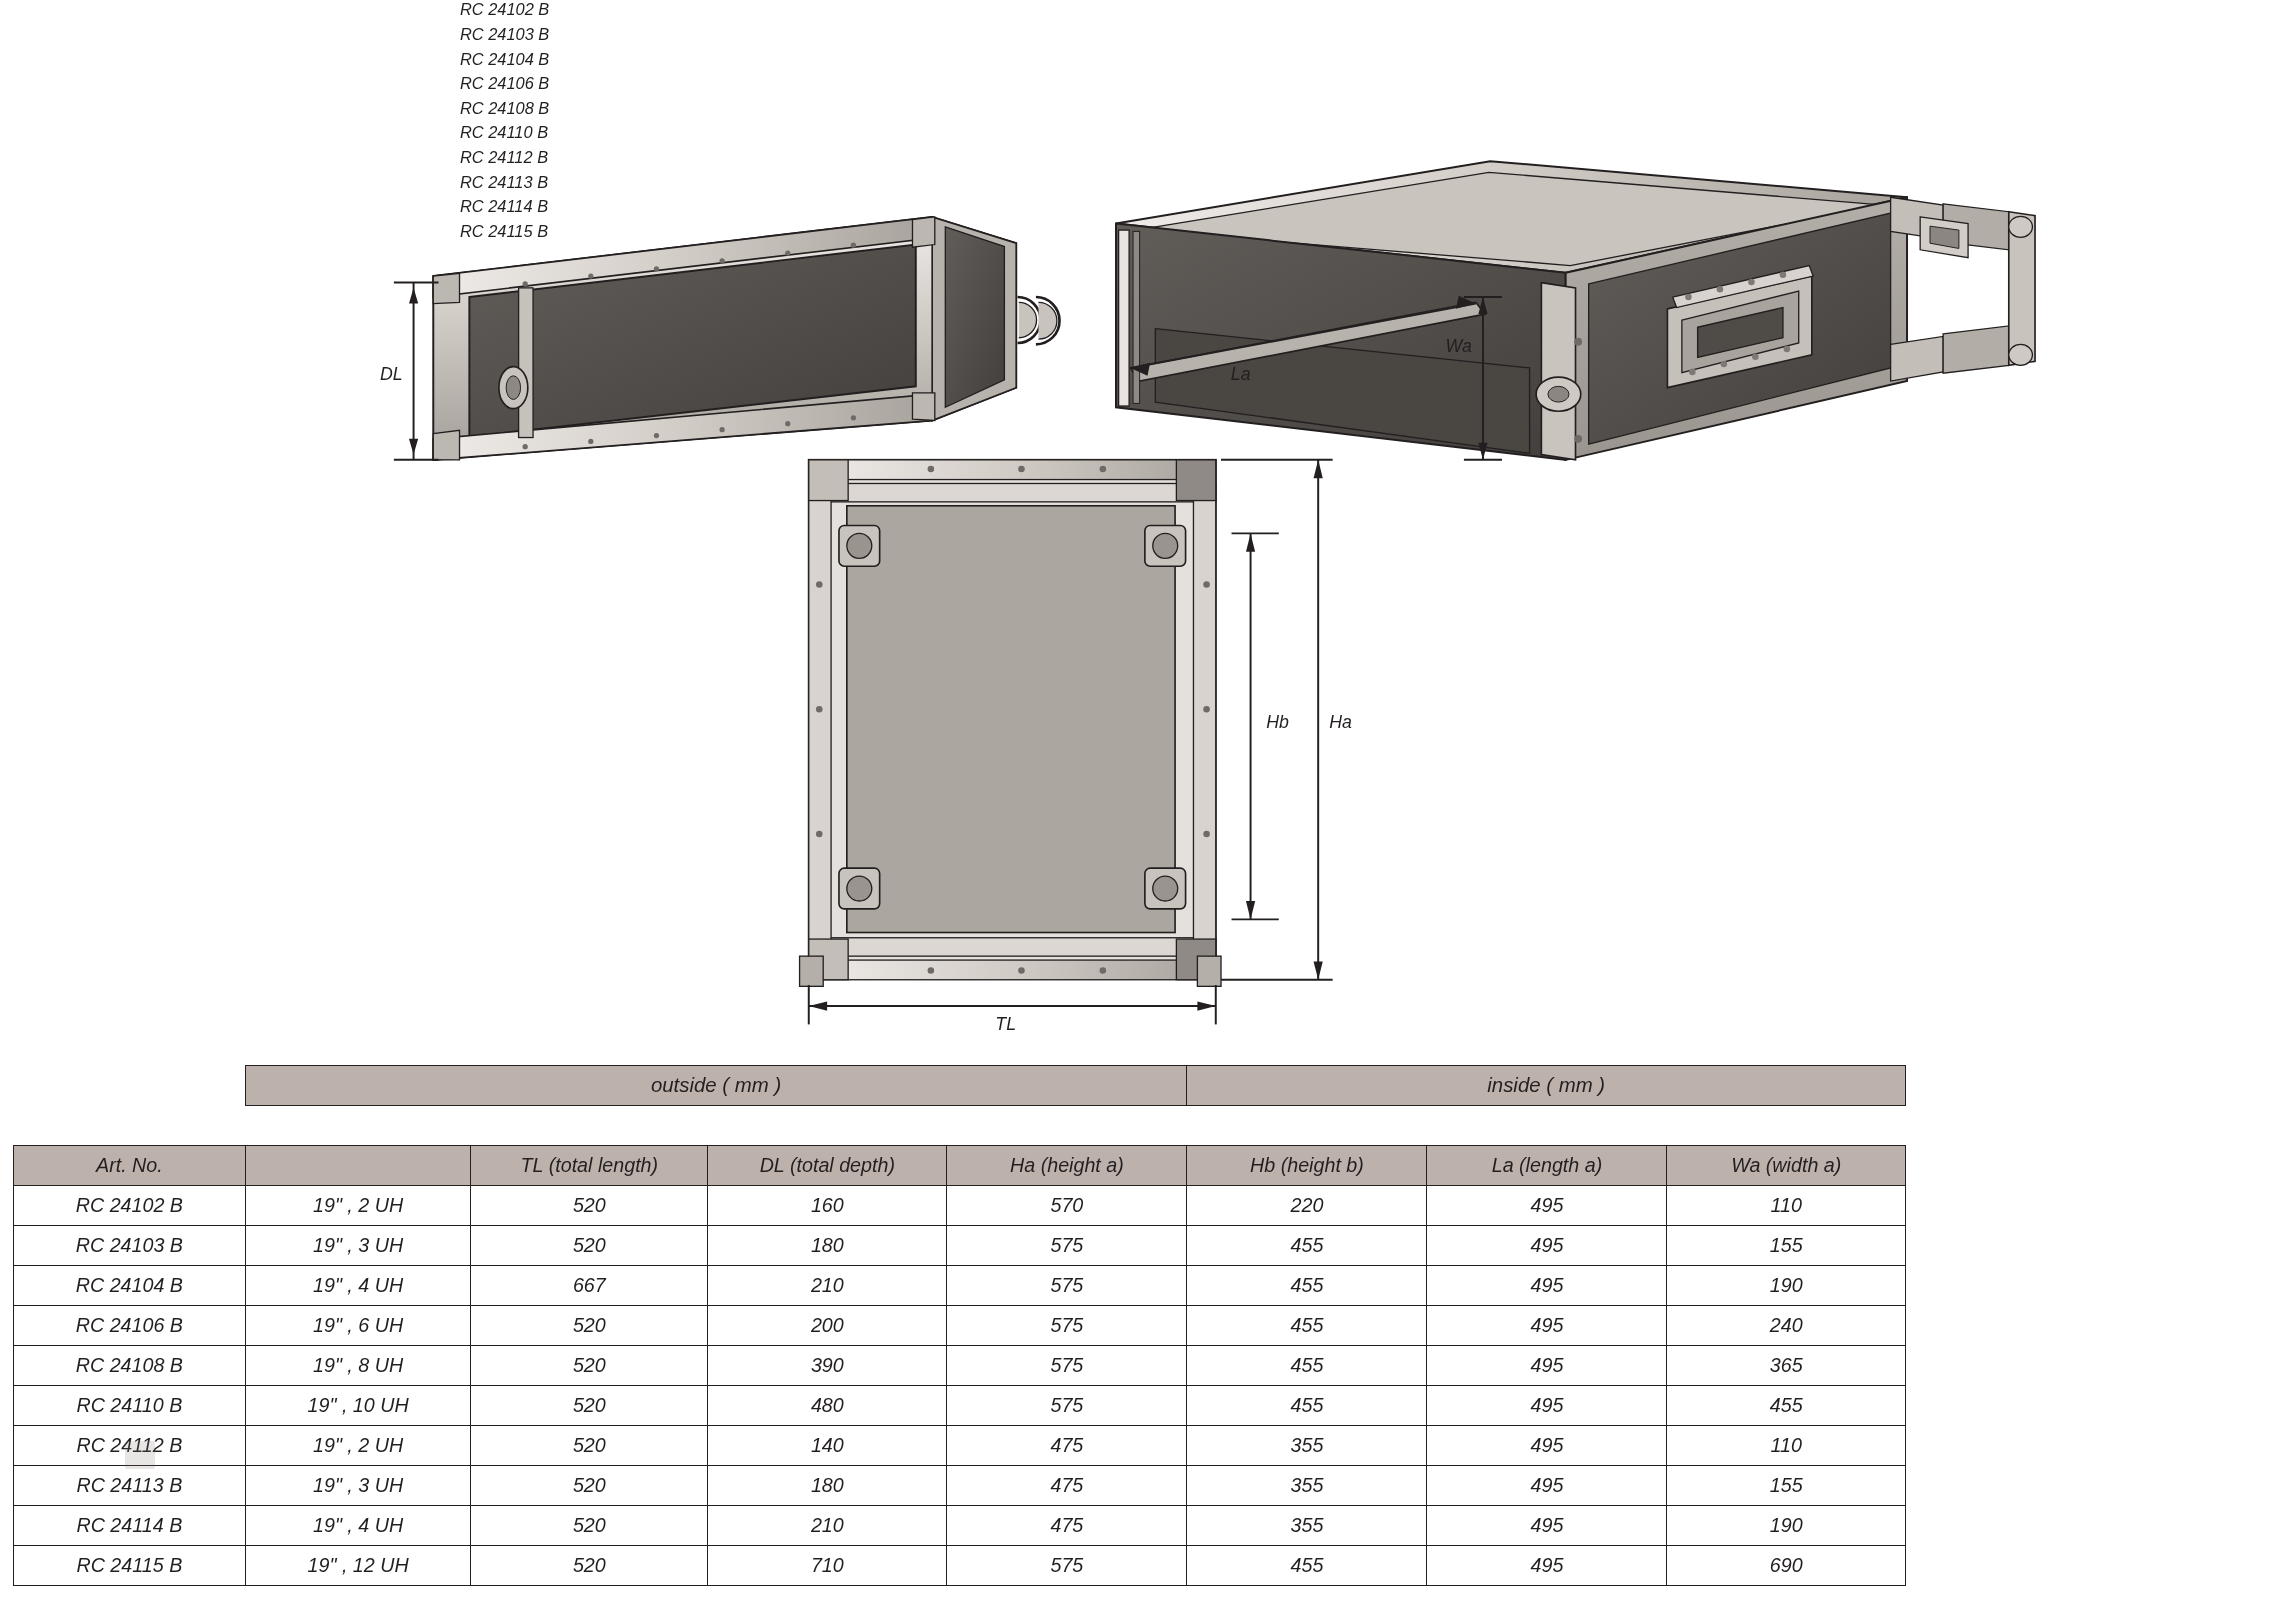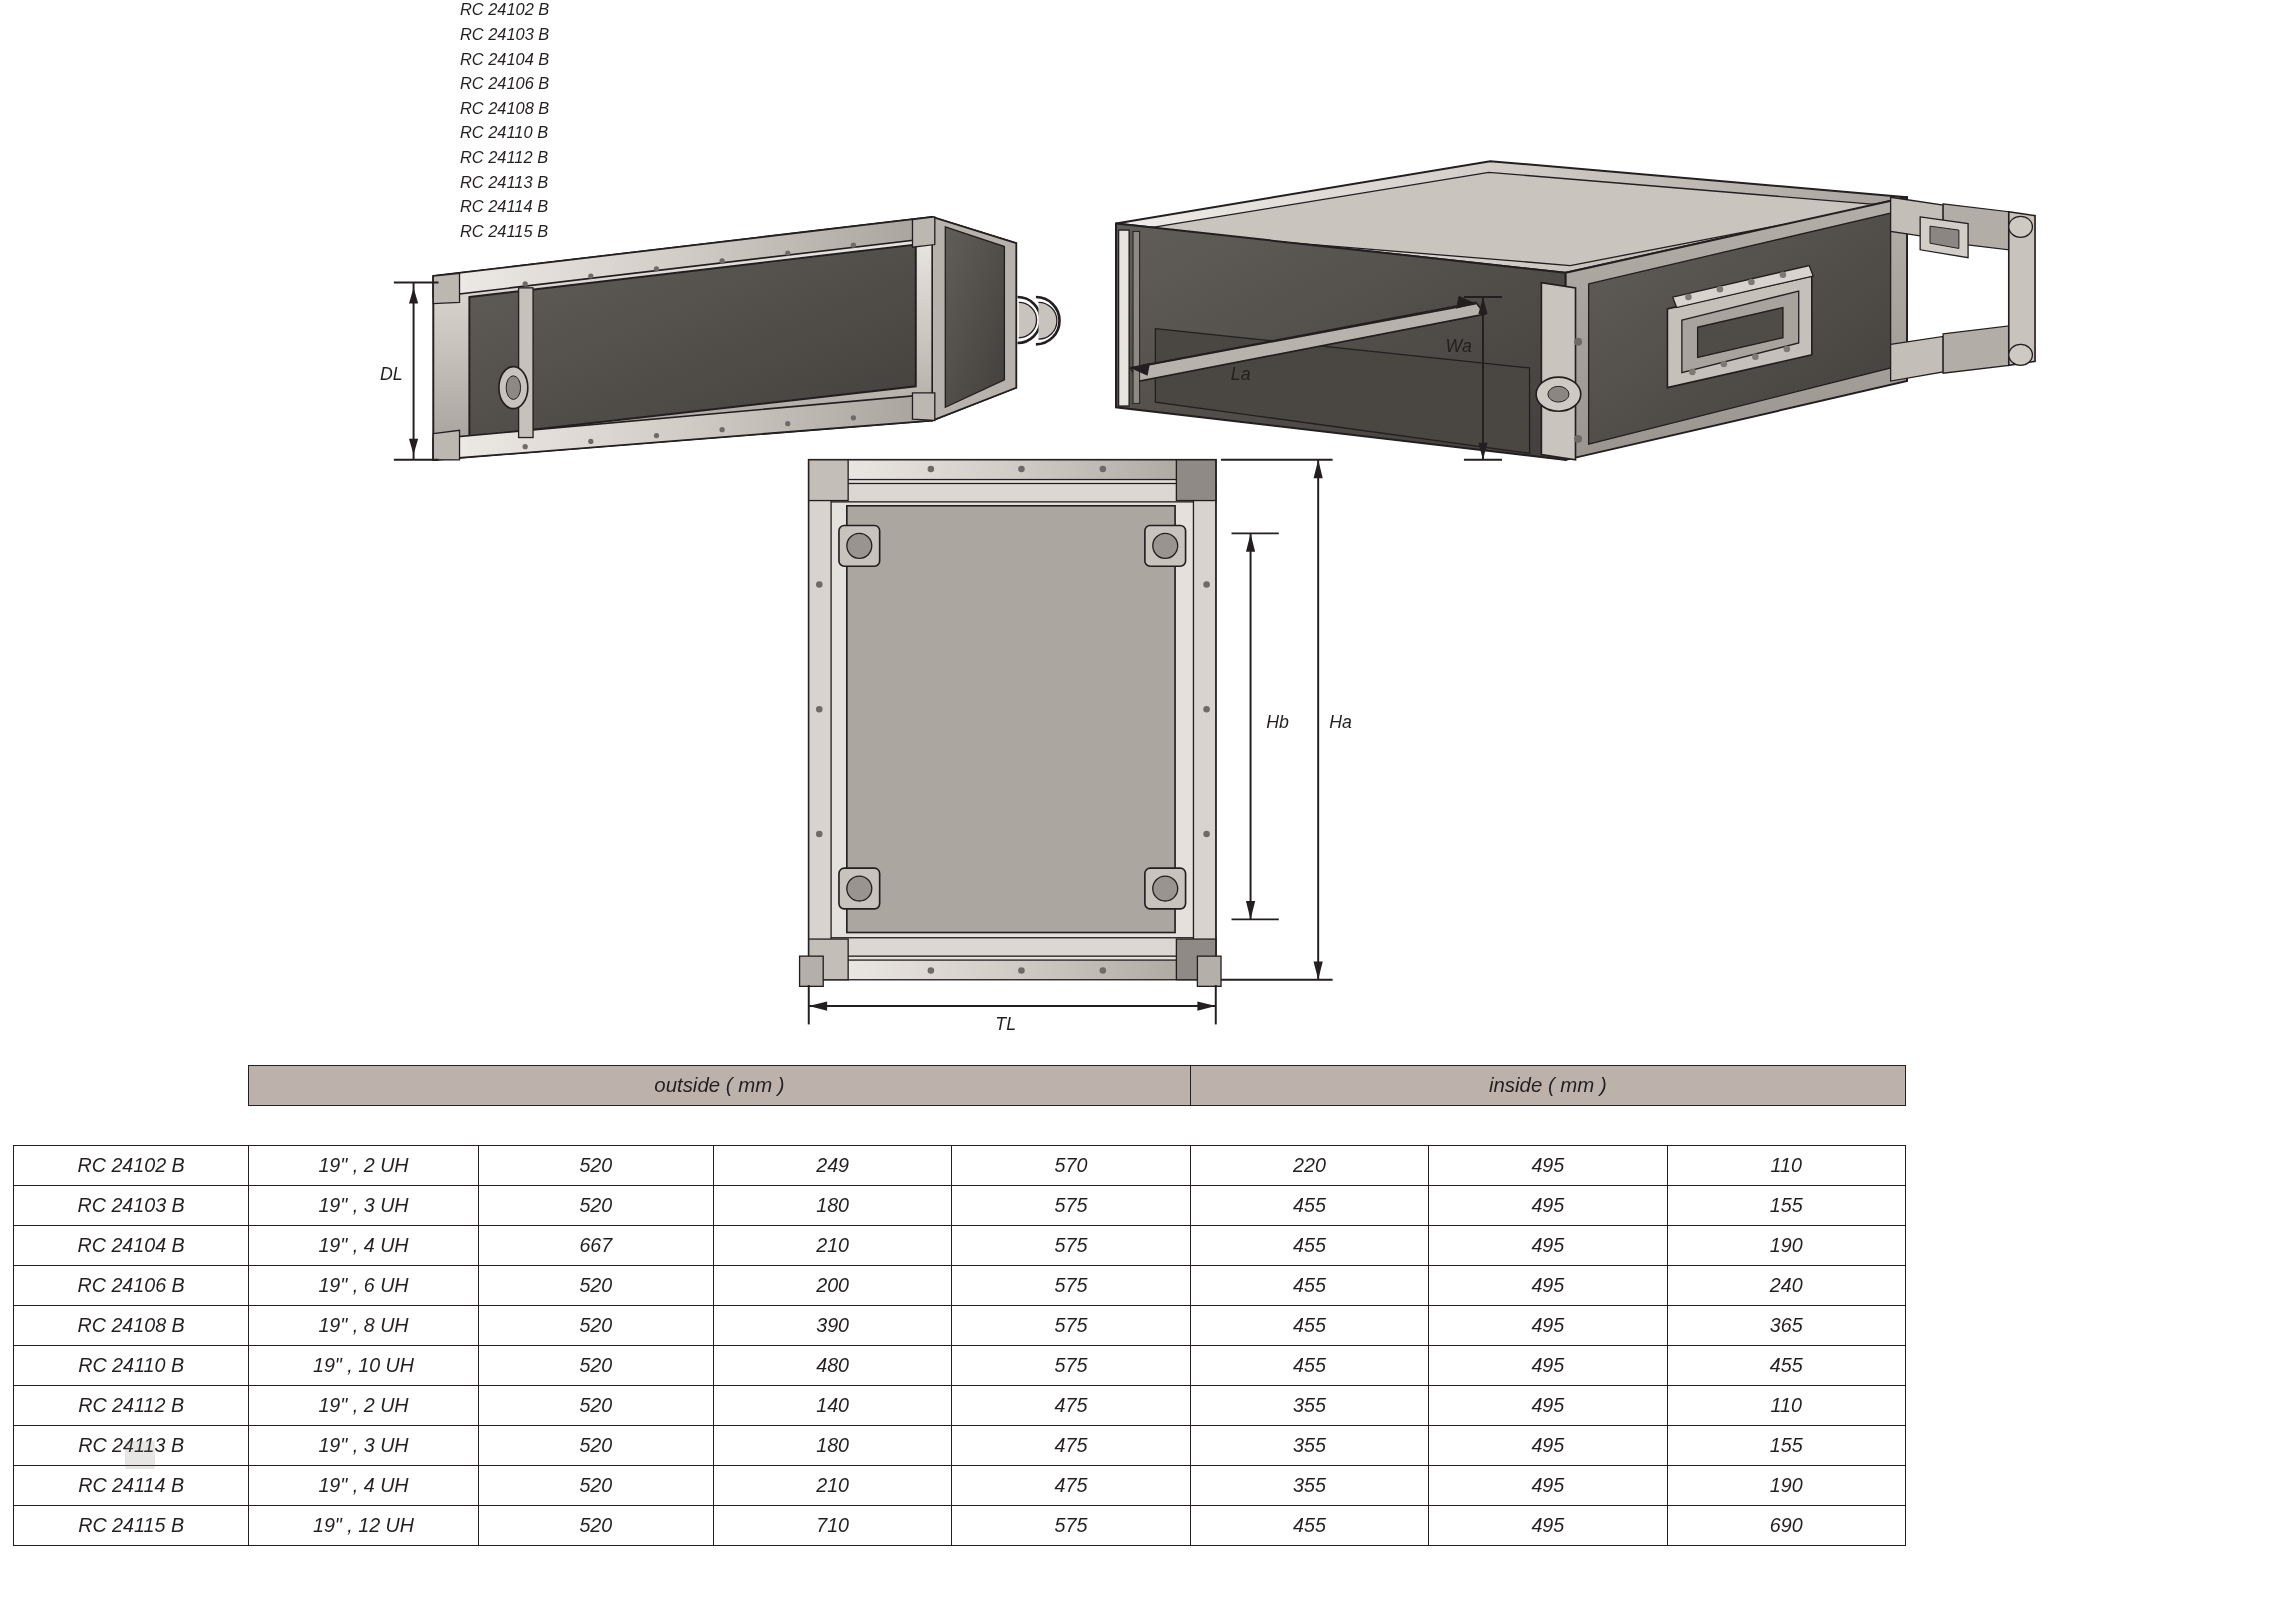--- a/index.html
+++ b/index.html
@@ -371,26 +371,36 @@
           <td class="no-border-box"></td>
           <td class="no-border-box"></td>
           <td class="no-border-box"></td>
           <td class="no-border-box"></td>
           <td class="no-border-box"></td>
           <td class="no-border-box"></td>
           <td class="no-border-box"></td>
           <td class="no-border-box"></td>
         </tr>
 
+        <tr>
+          <th class="hdr-cell">Art. No.</th>
+          <th class="hdr-cell"></th>
+          <th class="hdr-cell">TL (total length)</th>
+          <th class="hdr-cell">DL (total depth)</th>
+          <th class="hdr-cell">Ha (height a)</th>
+          <th class="hdr-cell">Hb (height b)</th>
+          <th class="hdr-cell">La (length a)</th>
+          <th class="hdr-cell">Wa (width a)</th>
+        </tr>
 
         <tr>
           <td>RC 24102 B</td>
           <td>19" , 2 UH</td>
           <td>520</td>
-          <td>249</td>
+          <td>160</td>
           <td>570</td>
           <td>220</td>
           <td>495</td>
           <td>110</td>
         </tr>
         <tr>
           <td>RC 24103 B</td>
           <td>19" , 3 UH</td>
           <td>520</td>
           <td>180</td>

